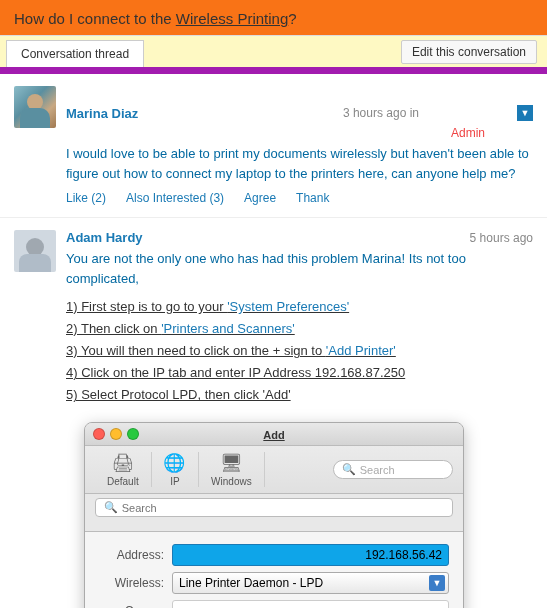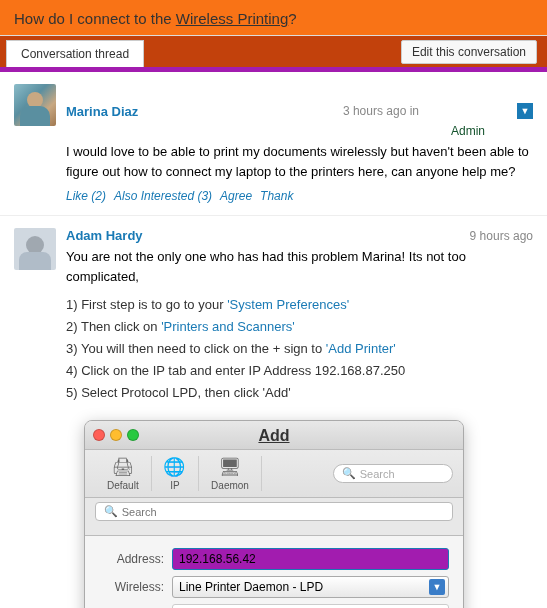--- a/index.html
+++ b/index.html
@@ -21,22 +21,22 @@
       font-size: 15px;
       font-weight: normal;
       color: #333;
     }
     .page-title em {
       font-style: normal;
       text-decoration: underline;
     }
 
     .tab-bar {
-      background: #c2410c;
-      border-bottom: 5px solid #a21caf;
+      background: #fef9c3;
+      border-bottom: 7px solid #a21caf;
       display: flex;
       align-items: flex-end;
       padding-left: 0;
       position: relative;
     }
     .tab-active {
       background: #fff;
       border: 1px solid #ccc;
       border-bottom: none;
       padding: 6px 14px;
@@ -141,58 +141,58 @@
       color: #888;
       display: flex;
       align-items: center;
       gap: 4px;
     }
     .post-time-admin {
       color: #888;
       gap: 32px;
     }
     .post-time-admin a {
-      color: #14532d;
+      color: #ef4444;
       text-decoration: none;
       margin-top: 40px;
     }
     .dropdown-arrow {
       display: inline-block;
       width: 16px;
       height: 16px;
       background: #1a7ab5;
       color: white;
       text-align: center;
       line-height: 16px;
       font-size: 9px;
       cursor: pointer;
     }
     .post-body {
       font-size: 13px;
       line-height: 1.5;
-      color: #000000;
+      color: #0369a1;
       margin-bottom: 8px;
     }
     .post-actions {
       display: flex;
-      gap: 8px;
-      font-size: 12px;
-      font-style: italic;
+      gap: 20px;
+      font-size: 12px;
     }
     .post-action {
       color: #1a7ab5;
       text-decoration: none;
       cursor: pointer;
     }
 
     .step-list {
       margin: 8px 0;
       color: #333;
       font-size: 13px;
       line-height: 1.7;
+      text-decoration: underline;
     }
     .step-list .highlight {
       color: #1a7ab5;
     }
 
     
     .mac-dialog-wrapper {
       padding: 8px 20px 16px 70px;
     }
     .mac-dialog {
@@ -206,21 +206,21 @@
     .mac-titlebar {
       background: linear-gradient(to bottom, #e8e8e8, #d4d4d4);
       padding: 6px 10px 4px 10px;
       display: flex;
       align-items: center;
       justify-content: center;
       position: relative;
       border-bottom: 1px solid #bbb;
     }
     .mac-title {
-      font-size: 16px;
+      font-size: 11px;
       font-weight: bold;
       color: #333;
       text-decoration: underline;
     }
     .mac-buttons {
       position: absolute;
       left: 8px;
       top: 50%;
       transform: translateY(-50%);
       display: flex;
@@ -303,22 +303,23 @@
       color: #555;
       margin-right: 8px;
       font-size: 12px;
     }
     .mac-input {
       flex: 1;
       border: 1px solid #1a7ab5;
       border-radius: 3px;
       padding: 3px 6px;
       font-size: 12px;
-      background: #a21caf;
+      background: #0ea5e9;
       outline: none;
+      text-align: right;
     }
     .mac-hint {
       font-size: 10px;
       color: #888;
       margin-left: 73px;
       margin-bottom: 6px;
     }
     .mac-select-wrapper {
       flex: 1;
       position: relative;
@@ -398,21 +399,21 @@
 
   <div class="post" style="flex-direction:column; padding-left:14px;">
     <div style="display:flex;">
       <div class="avatar" style="background:#d0d8e0; position:relative;">
         <div class="avatar-adam-inner"></div>
       </div>
       <div class="post-content">
         <div class="post-meta">
           <a class="post-author">Adam Hardy</a>
           <div class="post-time">
-            <span>9 hours ago</span>
+            <span>5 hours ago</span>
           </div>
         </div>
         <div class="post-body">You are not the only one who has had this problem Marina! Its not too complicated,</div>
         <div class="step-list">
           <div>
             1) First step is to go to your <span class="highlight">'System Preferences'</span>
           </div>
           <div>
             2) Then click on <span class="highlight">'Printers and Scanners'</span>
           </div>
@@ -441,21 +442,21 @@
           <div class="mac-toolbar-item">
             <span class="mac-toolbar-icon">🖨</span>
             <span>Default</span>
           </div>
           <div class="mac-toolbar-item">
             <span class="mac-toolbar-icon">🌐</span>
             <span>IP</span>
           </div>
           <div class="mac-toolbar-item">
             <span class="mac-toolbar-icon">🖥</span>
-            <span>Daemon</span>
+            <span>Windows</span>
           </div>
           <div class="mac-search">
             <span style="font-size:11px;">🔍</span>
             <span>Search</span>
           </div>
         </div>
 
         <div style="background:#e8e8e8; padding: 4px 10px; border-bottom:1px solid #bbb;">
           <div class="mac-search-bar">
             <span style="font-size:11px;">🔍</span>

